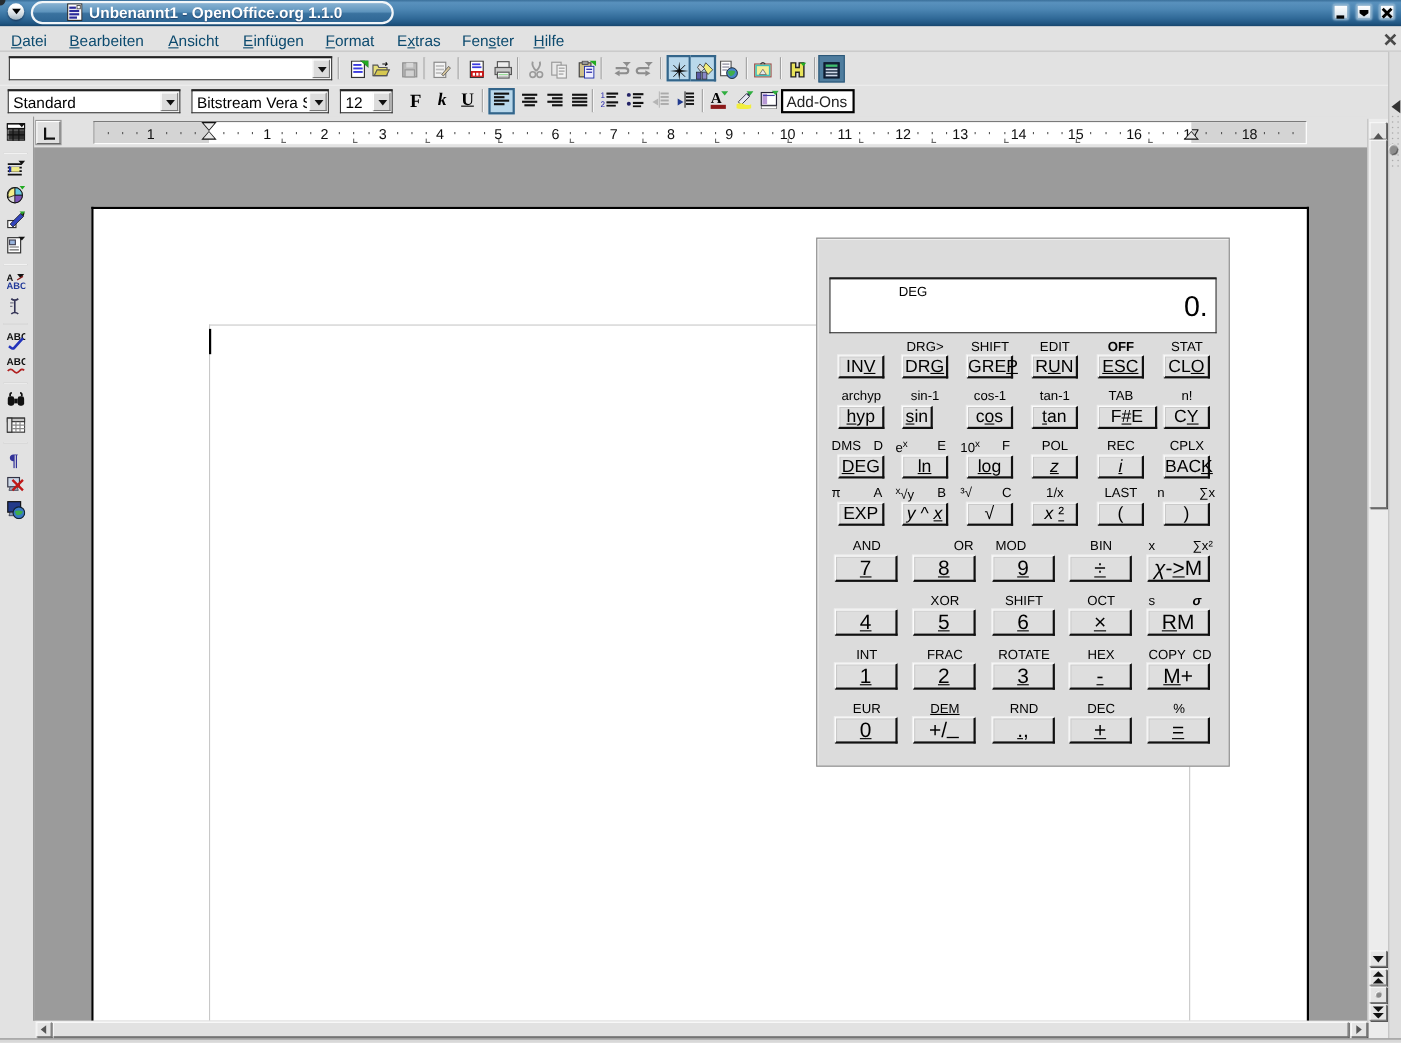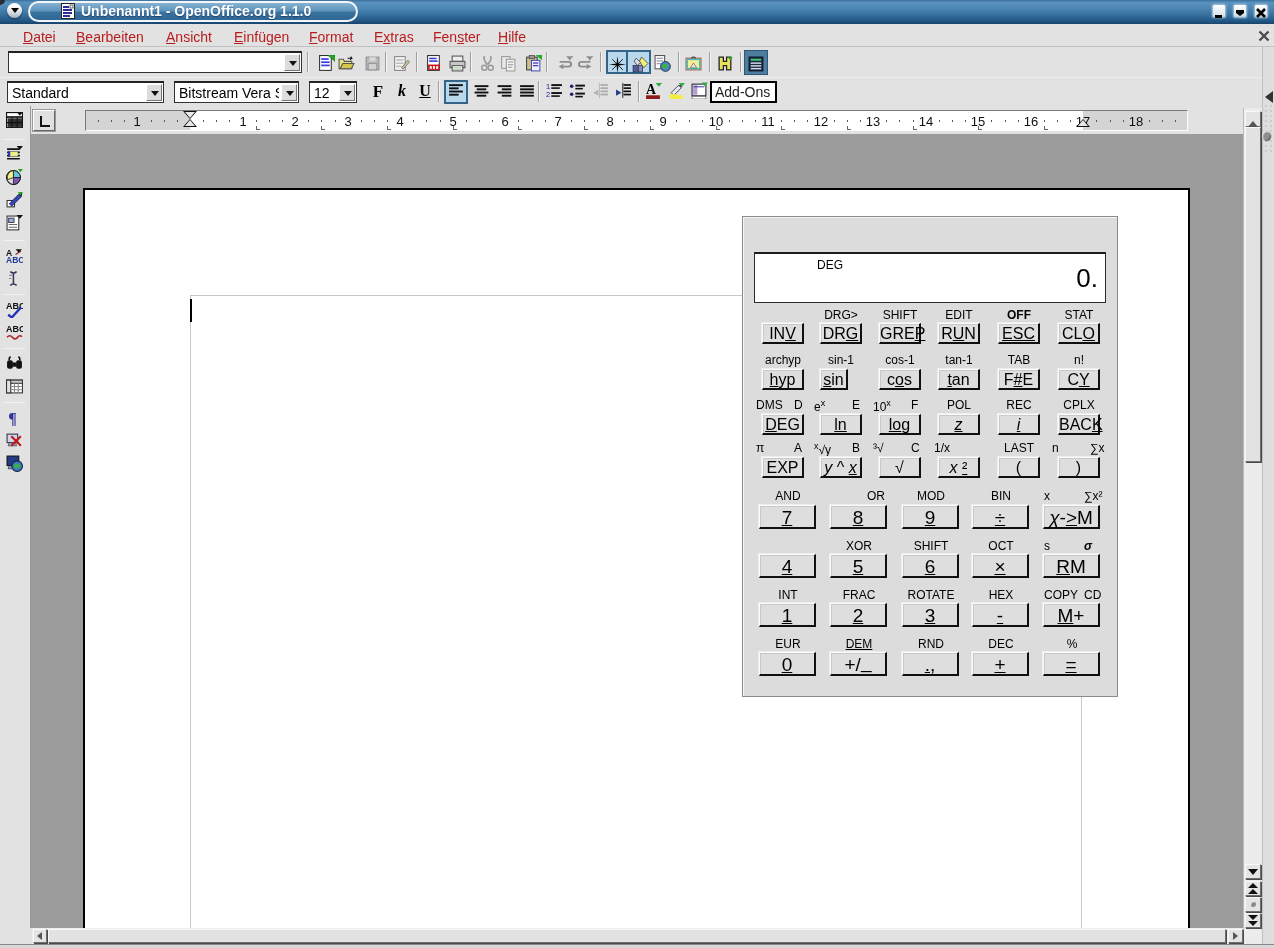--- a/index.html
+++ b/index.html
@@ -14,21 +14,21 @@
 #tb-circle{left:7px;top:3px;width:15px;height:15px;border-radius:50%;
  background:linear-gradient(180deg,#ffffff 20%,#cfd8de 70%,#9fb0bc 100%);box-shadow:0 1px 2px rgba(0,0,30,.5);}
 #tb-circle:after{content:"";position:absolute;left:3.5px;top:5px;border-left:4px solid transparent;border-right:4px solid transparent;border-top:5px solid #000;}
 .tbtn{top:4px;width:14px;height:14px;background:linear-gradient(180deg,#ffffff,#dbe6ee 80%,#b8cddd);
  border:1px solid #8fb4cf;border-radius:2px;color:#000;text-align:center;box-shadow:0 0 2px #bcd6e8;}
 #title-ic{left:61px;top:3px;}
 #title-tx{left:81px;top:3px;color:#fff;font-weight:bold;font-size:14px;letter-spacing:0px;text-shadow:0 1px 1px rgba(0,0,40,.4);}
 .corner{width:5px;height:5px;background:#262c31;}
 
 #menubar{left:0;top:24px;width:1274px;height:23px;background:#e2e2e2;border-bottom:1px solid #c2c2c2;}
-.mi{position:absolute;top:5px;font-size:14px;color:#b91c1c;margin-left:13px;}
+.mi{position:absolute;top:5px;font-size:14px;color:#0c4a6e;}
 
 .bar{left:0;width:1274px;background:#e2e2e2;}
 #row1{top:48px;height:29px;}
 #row2{top:77px;height:29px;border-top:1px solid #eeeeee;}
 .combo{position:absolute;background:#fff;border:1px solid #333;border-top:2px solid #222;}
 .combo .cb{position:absolute;right:1px;top:1px;bottom:1px;width:16px;background:#dcdcdc;
  border:1px solid #fff;border-right-color:#777;border-bottom-color:#777;}
 .combo .cb:after{content:"";position:absolute;left:4px;top:6px;border-left:4px solid transparent;border-right:4px solid transparent;border-top:5px solid #111;}
 .combo span{position:absolute;left:4px;top:2px;font-size:14px;white-space:nowrap;overflow:hidden;}
 .sep1{position:absolute;top:4px;width:2px;height:20px;background:#9f9f9f;border-right:1px solid #f4f4f4;}
@@ -596,21 +596,21 @@
 <div class="cbtn f15 abs" style="left:315px;top:106px;width:42px;height:21px;">CL<u>O</u></div>
 <div class="clabel" style="left:15px;top:136px;width:50px;text-align:center;">archyp</div>
 <div class="cbtn f15 abs" style="left:19px;top:152px;width:42px;height:21px;"><u>h</u>yp</div>
 <div class="clabel" style="left:73px;top:136px;width:50px;text-align:center;">sin-1</div>
 <div class="cbtn f15 abs" style="left:77px;top:152px;width:28px;height:21px;"><u>s</u>in</div>
 <div class="clabel" style="left:132px;top:136px;width:50px;text-align:center;">cos-1</div>
 <div class="cbtn f15 abs" style="left:136px;top:152px;width:42px;height:21px;">c<u>o</u>s</div>
 <div class="clabel" style="left:191px;top:136px;width:50px;text-align:center;">tan-1</div>
 <div class="cbtn f15 abs" style="left:195px;top:152px;width:42px;height:21px;"><u>t</u>an</div>
 <div class="clabel" style="left:251px;top:136px;width:50px;text-align:center;">TAB</div>
-<div class="cbtn f15 abs" style="left:255px;top:152px;width:42px;height:21px;">F<u>#</u>E</div>
+<div class="cbtn f15 abs" style="left:255px;top:152px;width:54px;height:21px;">F<u>#</u>E</div>
 <div class="clabel" style="left:311px;top:136px;width:50px;text-align:center;">n!</div>
 <div class="cbtn f15 abs" style="left:315px;top:152px;width:42px;height:21px;">C<u>Y</u></div>
 <div class="clabel" style="left:13px;top:181px;">DMS</div>
 <div class="clabel" style="left:51px;top:181px;">D</div>
 <div class="cbtn f15 abs" style="left:19px;top:197px;width:42px;height:21px;"><u>D</u>EG</div>
 <div class="clabel" style="left:71px;top:181px;">e<sup>x</sup></div>
 <div class="clabel" style="left:109px;top:181px;">E</div>
 <div class="cbtn f15 abs" style="left:77px;top:197px;width:42px;height:21px;"><u>ln</u></div>
 <div class="clabel" style="left:130px;top:181px;">10<sup>x</sup></div>
 <div class="clabel" style="left:168px;top:181px;">F</div>
@@ -623,32 +623,32 @@
 <div class="cbtn f15 abs" style="left:315px;top:197px;width:42px;height:21px;">BAC<u>K</u></div>
 <div class="clabel" style="left:13px;top:224px;">π</div>
 <div class="clabel" style="left:51px;top:224px;">A</div>
 <div class="cbtn f15 abs" style="left:19px;top:240px;width:42px;height:21px;">EXP</div>
 <div class="clabel" style="left:71px;top:224px;"><sup>x</sup>√y</div>
 <div class="clabel" style="left:109px;top:224px;">B</div>
 <div class="cbtn f15 abs" style="left:77px;top:240px;width:42px;height:21px;"><i>y</i>&nbsp;^&nbsp;<i><u>x</u></i></div>
 <div class="clabel" style="left:130px;top:224px;">³√</div>
 <div class="clabel" style="left:168px;top:224px;">C</div>
 <div class="cbtn f15 abs" style="left:136px;top:240px;width:42px;height:21px;">√</div>
-<div class="clabel" style="left:191px;top:224px;width:50px;">1/x</div>
+<div class="clabel" style="left:191px;top:224px;width:50px;text-align:center;">1/x</div>
 <div class="cbtn f15 abs" style="left:195px;top:240px;width:42px;height:21px;"><i>x</i>&nbsp;<u>²</u></div>
 <div class="clabel" style="left:251px;top:224px;width:50px;text-align:center;">LAST</div>
 <div class="cbtn f15 abs" style="left:255px;top:240px;width:42px;height:21px;">(</div>
 <div class="clabel" style="left:309px;top:224px;">n</div>
 <div class="clabel" style="left:347px;top:224px;">∑x</div>
 <div class="cbtn f15 abs" style="left:315px;top:240px;width:42px;height:21px;">)</div>
 <div class="clabel" style="left:19px;top:272px;width:52px;text-align:center;">AND</div>
 <div class="cbtn f18 abs" style="left:16px;top:288px;width:57px;height:24px;"><u>7</u></div>
 <div class="clabel" style="left:90px;top:272px;width:52px;text-align:right;">OR</div>
 <div class="cbtn f18 abs" style="left:87px;top:288px;width:57px;height:24px;"><u>8</u></div>
-<div class="clabel" style="left:162px;top:272px;width:52px;text-align:center;">MOD</div>
+<div class="clabel" style="left:162px;top:272px;width:52px;">MOD</div>
 <div class="cbtn f18 abs" style="left:159px;top:288px;width:57px;height:24px;"><u>9</u></div>
 <div class="clabel" style="left:232px;top:272px;width:52px;text-align:center;">BIN</div>
 <div class="cbtn f18 abs" style="left:229px;top:288px;width:57px;height:24px;"><u>÷</u></div>
 <div class="clabel" style="left:301px;top:272px;">x</div>
 <div class="clabel" style="left:341px;top:272px;">∑x²</div>
 <div class="cbtn f18 abs" style="left:300px;top:288px;width:57px;height:24px;"><i>χ</i>-<u>&gt;</u>M</div>
 <div class="clabel" style="left:19px;top:340px;width:52px;text-align:right;">NOT</div>
 <div class="cbtn f18 abs" style="left:16px;top:337px;width:57px;height:24px;"><u>4</u></div>
 <div class="clabel" style="left:90px;top:322px;width:52px;text-align:center;">XOR</div>
 <div class="cbtn f18 abs" style="left:87px;top:337px;width:57px;height:24px;"><u>5</u></div>

